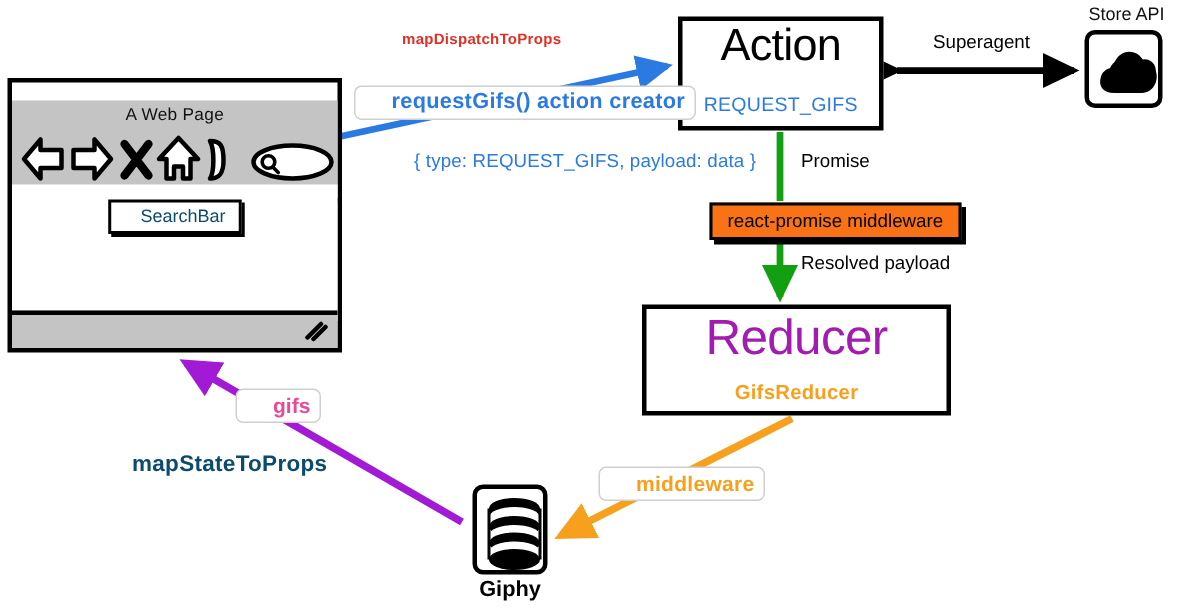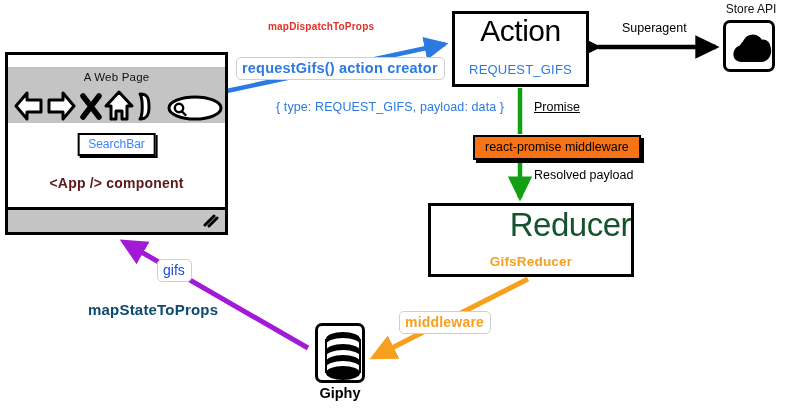--- a/index.html
+++ b/index.html
@@ -72,23 +72,23 @@
     height: 91px;
     background: #ffffff;
   }
   #searchbar-box {
     position: absolute;
     left: 50%;
     transform: translateX(-50%);
     top: 10px;
     border: 2.5px solid #000000;
     background: #ffffff;
-    padding: 2px 9px 3px 9px;
+    padding: 2px 9px 3px 20px;
     font-size: 12px;
-    color: #3b82f6;
+    color: #0c4a6e;
     box-shadow: 2px 2px 0 #000000;
   }
   #app-component-label {
     position: absolute;
     left: 0;
     top: 52px;
     width: 100%;
     text-align: center;
     font-size: 14px;
     font-weight: bold;
@@ -146,23 +146,23 @@
     top: 203px;
     width: 206px;
     height: 74px;
     border: 3px solid #000000;
     background: #ffffff;
   }
   #reducer-title {
     position: absolute;
     left: 0; top: 0px;
     width: 100%;
-    text-align: right;
+    text-align: center;
     font-size: 33px;
-    color: #14532d;
+    color: #a21caf;
     line-height: 1.15;
     letter-spacing: -0.5px;
   }
   #reducer-subtitle {
     position: absolute;
     left: 0; bottom: 5px;
     width: 100%;
     text-align: center;
     font-size: 13.5px;
     color: #f7a01d;
@@ -228,21 +228,21 @@
   .label-plain {
     position: absolute;
     white-space: nowrap;
   }
   .label-chip {
     position: absolute;
     white-space: nowrap;
     background: #ffffff;
     border: 1px solid #cfcfcf;
     border-radius: 5px;
-    padding: 2px 6px 3px 5px;
+    padding: 2px 6px 3px 24px;
   }
   #lbl-mapdispatch {
     left: 268px;
     top: 21px;
     font-size: 10px;
     color: #e03028;
     font-weight: bold;
     letter-spacing: .2px;
   }
   #lbl-requestgifs {
@@ -258,21 +258,20 @@
     top: 100px;
     font-size: 12.5px;
     color: #2a7ae2;
     letter-spacing: .1px;
   }
   #lbl-promise {
     left: 534px;
     top: 100px;
     font-size: 12.5px;
     color: #000000;
-    text-decoration: underline;
   }
   #lbl-resolved {
     left: 534px;
     top: 168px;
     font-size: 12.5px;
     color: #000000;
   }
   #lbl-superagent {
     left: 622px;
     top: 21px;
@@ -284,22 +283,22 @@
     top: 311px;
     font-size: 14px;
     color: #f7a01d;
     font-weight: bold;
     letter-spacing: .2px;
   }
   #lbl-gifs {
     left: 157px;
     top: 259px;
     font-size: 14px;
-    color: #1d4ed8;
-    font-weight: normal;
+    color: #ec4899;
+    font-weight: bold;
   }
   #lbl-mapstate {
     left: 88px;
     top: 301px;
     font-size: 15px;
     color: #0c4a6e;
     font-weight: bold;
     letter-spacing: .2px;
   }
 </style>
@@ -386,21 +385,20 @@
             <circle cx="13" cy="15" r="4.2" fill="none" stroke="#000000" stroke-width="2.4"></circle>
             <path d="M16,18.5 L19.5,22" stroke="#000000" stroke-width="2.4" stroke-linecap="round"></path>
           </svg>
         </span>
 
       </div>
     </div>
 
     <div id="browser-content">
       <div id="searchbar-box">SearchBar</div>
-      <div id="app-component-label">&lt;App /&gt; component</div>
     </div>
 
     <div id="browser-statusbar">
       <span id="resize-grip">
         <svg width="16" height="14" viewBox="0 0 16 14">
           <path d="M2,11 L11,2 M6,12 L14,4" stroke="#000000" stroke-width="3" stroke-linecap="round"></path>
         </svg>
       </span>
     </div>
   </div>

